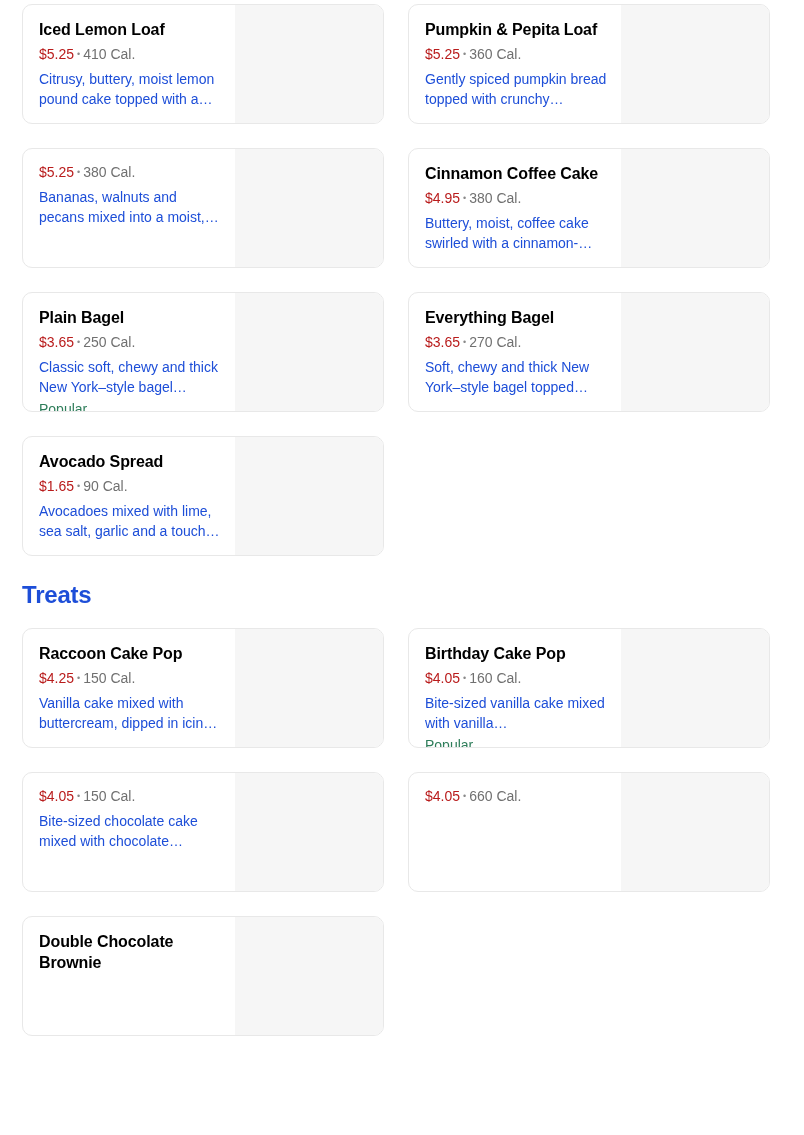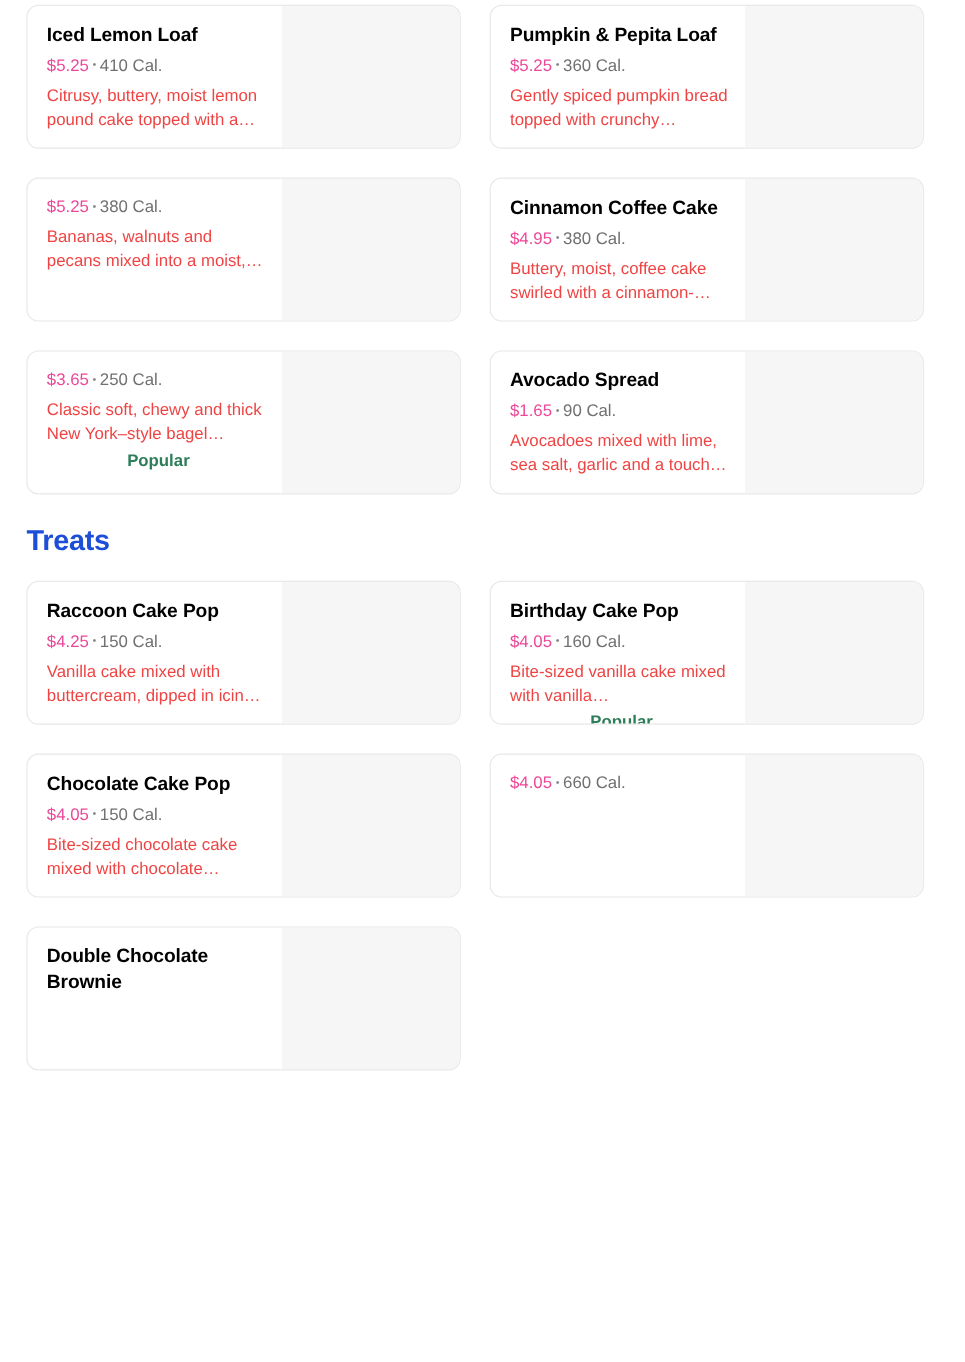--- a/index.html
+++ b/index.html
@@ -55,44 +55,43 @@
     letter-spacing: -0.1px;
   }
   .card-priceline {
     font-size: 14px;
     line-height: 18px;
     color: #707070;
     margin: 0 0 6px 0;
     white-space: nowrap;
   }
   .card-priceline .price {
-    color: #ec4899;
+    color: #b91c1c;
   }
   .card-priceline .sep {
     font-size: 9px;
     vertical-align: 2px;
     padding: 0 3px;
     color: #8a8a8a;
   }
   .card-desc {
     margin: 0;
     font-size: 14px;
     line-height: 20px;
-    color: #ef4444;
+    color: #1d4ed8;
     display: -webkit-box;
     -webkit-line-clamp: 2;
     -webkit-box-orient: vertical;
     overflow: hidden;
   }
   .card-popular {
     margin-top: 2px;
     font-size: 14px;
     line-height: 20px;
-    font-weight: 700;
-    text-align: center;
+    font-weight: 400;
   }
   .card-image {
     width: 148px;
     flex-shrink: 0;
     background: #f6f6f6;
   }
 </style>
 </head>
 <body>
 
@@ -138,25 +137,37 @@
       <p class="card-priceline">
         <span class="price">$4.95</span><span class="sep">•</span><span class="cal">380 Cal.</span>
       </p>
       <p class="card-desc">Buttery, moist, coffee cake swirled with a cinnamon-…</p>
 
     </div>
     <div class="card-image"></div>
   </article>
         <article class="card">
     <div class="card-info">
+      <h3 class="card-title">Plain Bagel</h3>
       <p class="card-priceline">
         <span class="price">$3.65</span><span class="sep">•</span><span class="cal">250 Cal.</span>
       </p>
       <p class="card-desc">Classic soft, chewy and thick New York–style bagel…</p>
       <div class="card-popular" style="color: rgb(46, 125, 90);">Popular</div>
+    </div>
+    <div class="card-image"></div>
+  </article>
+        <article class="card">
+    <div class="card-info">
+      <h3 class="card-title">Everything Bagel</h3>
+      <p class="card-priceline">
+        <span class="price">$3.65</span><span class="sep">•</span><span class="cal">270 Cal.</span>
+      </p>
+      <p class="card-desc">Soft, chewy and thick New York–style bagel topped…</p>
+
     </div>
     <div class="card-image"></div>
   </article>
         <article class="card">
     <div class="card-info">
       <h3 class="card-title">Avocado Spread</h3>
       <p class="card-priceline">
         <span class="price">$1.65</span><span class="sep">•</span><span class="cal">90 Cal.</span>
       </p>
       <p class="card-desc">Avocadoes mixed with lime, sea salt, garlic and a touch…</p>
@@ -187,21 +198,20 @@
       <p class="card-priceline">
         <span class="price">$4.05</span><span class="sep">•</span><span class="cal">160 Cal.</span>
       </p>
       <p class="card-desc">Bite-sized vanilla cake mixed with vanilla…</p>
       <div class="card-popular" style="color: rgb(46, 125, 90);">Popular</div>
     </div>
     <div class="card-image"></div>
   </article>
         <article class="card">
     <div class="card-info">
-      <h3 class="card-title">Chocolate Cake Pop</h3>
       <p class="card-priceline">
         <span class="price">$4.05</span><span class="sep">•</span><span class="cal">150 Cal.</span>
       </p>
       <p class="card-desc">Bite-sized chocolate cake mixed with chocolate…</p>
 
     </div>
     <div class="card-image"></div>
   </article>
         <article class="card">
     <div class="card-info">

